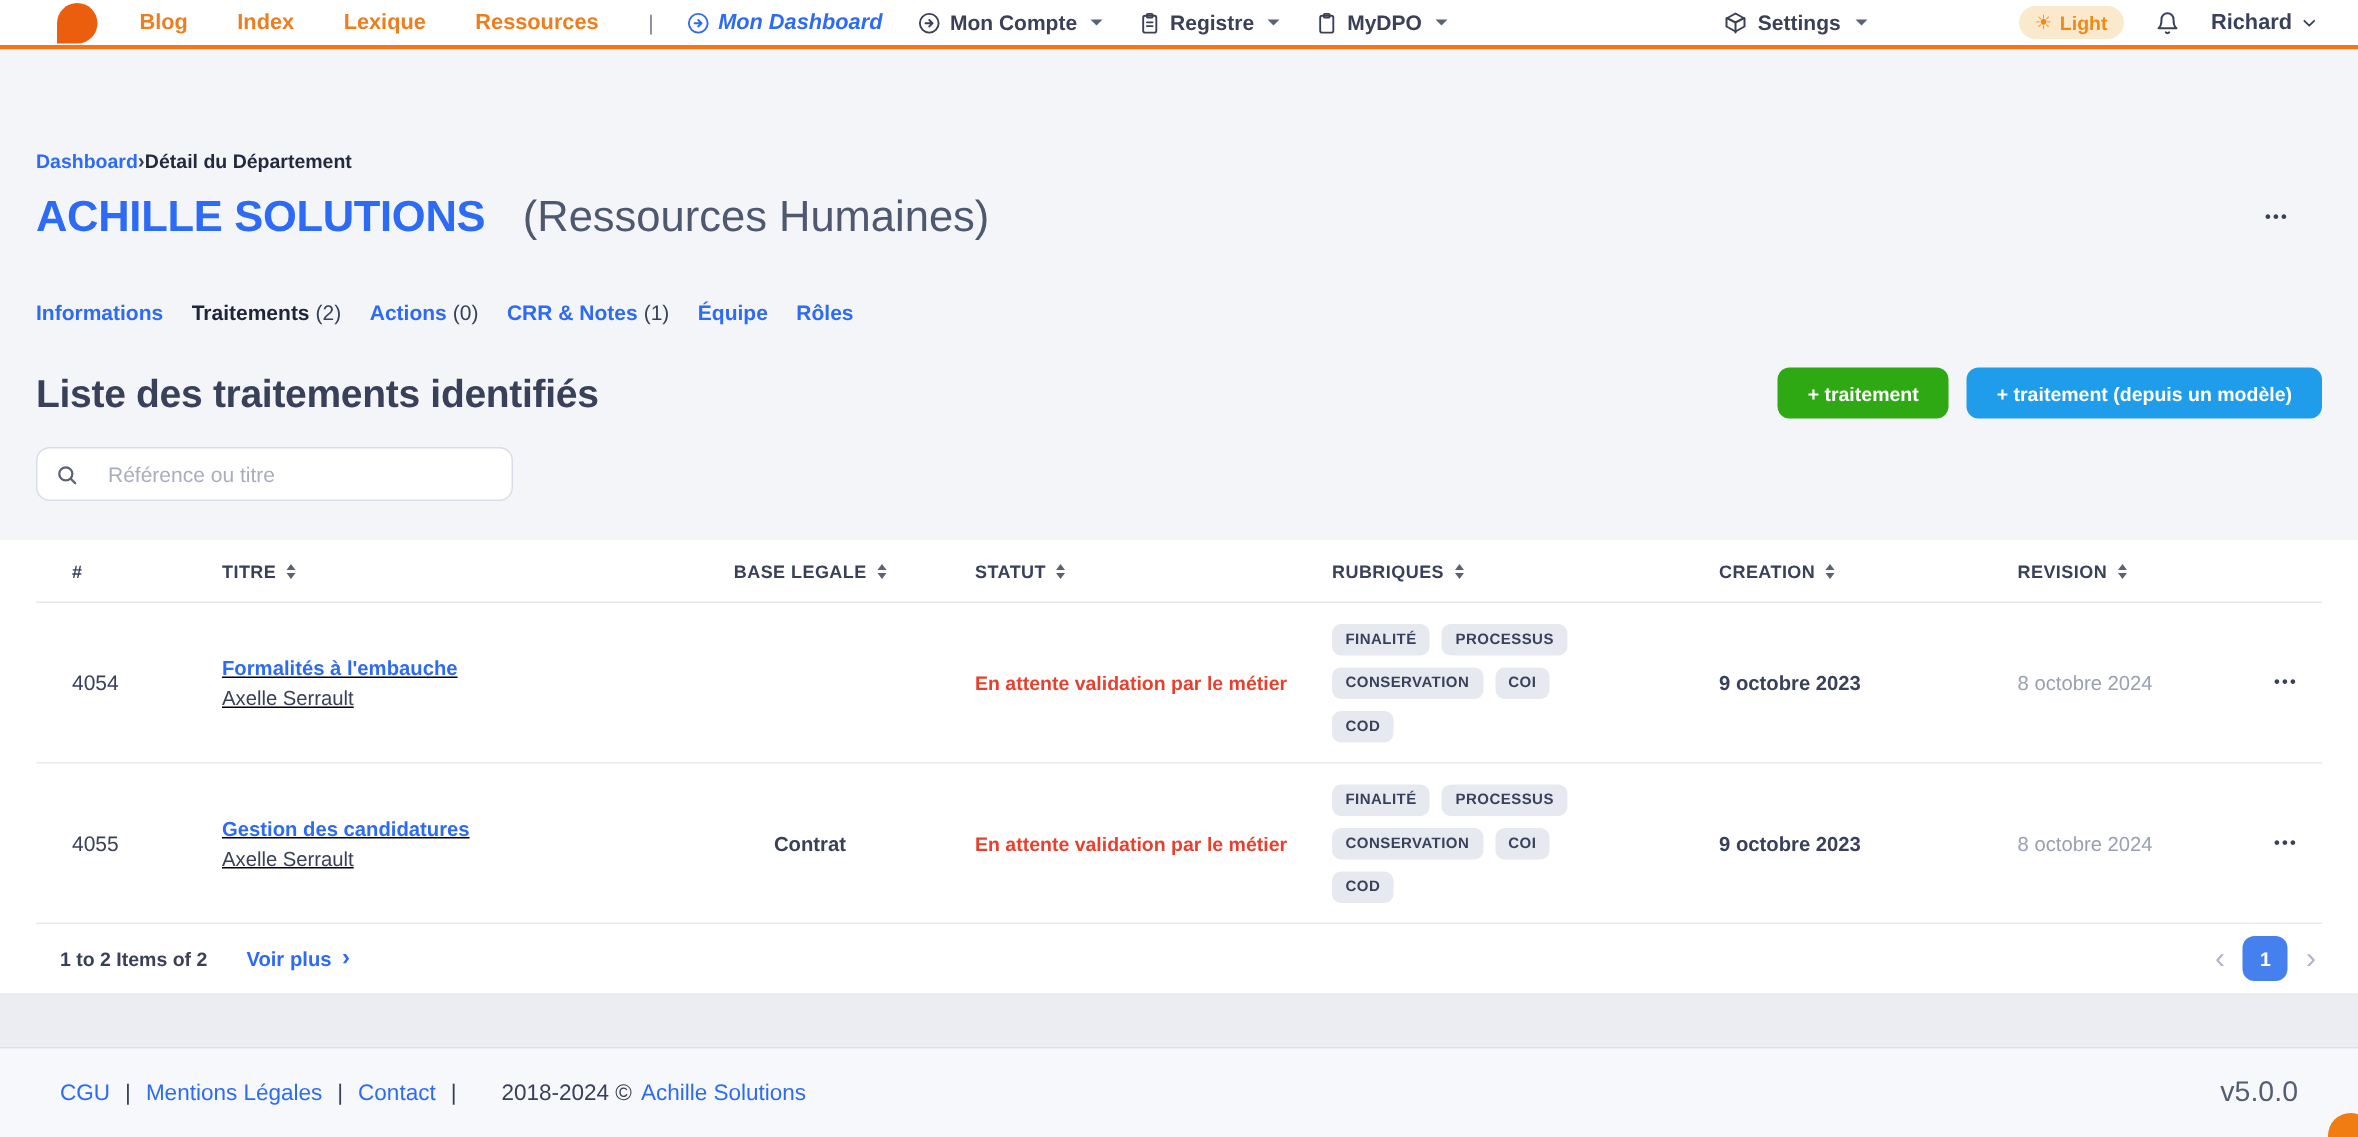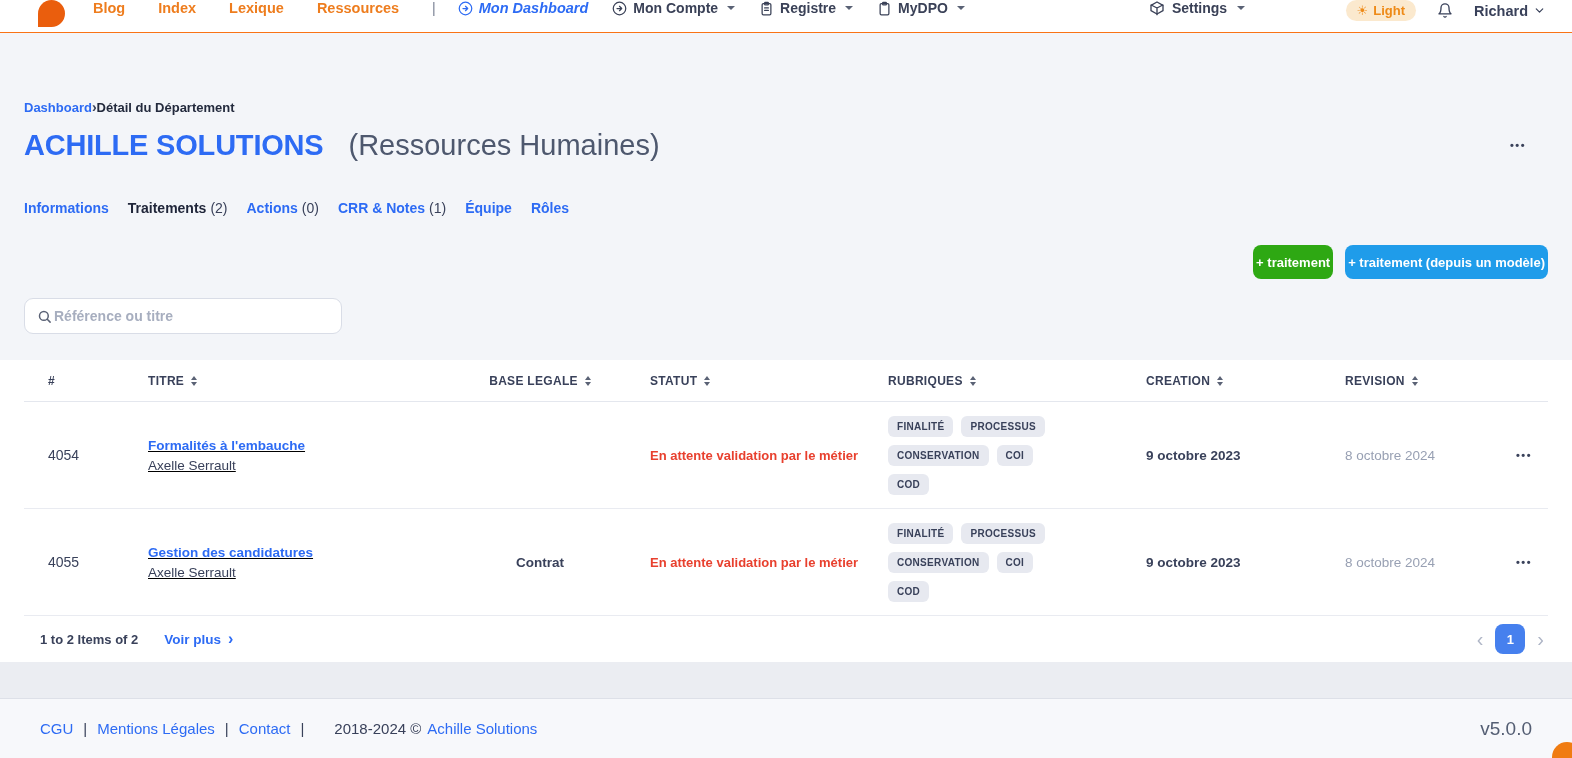--- a/index.html
+++ b/index.html
@@ -1,22 +1,22 @@
 <!DOCTYPE html>
 <html><head>
 <meta charset="utf-8">
 <style>
   * { margin:0; padding:0; box-sizing:border-box; }
   html,body { width:1572px; height:758px; overflow:hidden; }
   body { font-family:"Liberation Sans","DejaVu Sans",sans-serif; background:#EBEDF2; }
   .page { display:flex; flex-direction:column; height:758px; position:relative; }
 
   
-  .navbar { height:33px; background:#ffffff; display:flex; align-items:flex-start;
-            padding:0 26px 0 38px; border-bottom:1px solid #f97316; flex:0 0 auto; }
+  .navbar { height:33px; background:#ffffff; display:flex; align-items:center;
+            padding:0 26px 0 38px; border-bottom:3px solid #f97316; flex:0 0 auto; }
   .logo { width:27px; height:27px; background:#EA5E0D; border-radius:50% 50% 50% 0;
           margin-right:28px; flex:0 0 auto; cursor:pointer; }
   .nav-link { font-size:14.5px; font-weight:700; color:#EE7D1E; text-decoration:none; cursor:pointer; }
   .nav-link.orange { margin-right:33px; }
   .nav-divider { color:#7A8194; margin:0 22px 0 0; font-size:14px; }
   .nav-blue { color:#2D6BF4; display:inline-flex; align-items:center; gap:6px; margin-right:24px;font-style:italic; }
   .nav-menu { display:inline-flex; align-items:center; gap:6px; font-size:14px; font-weight:600;
               color:#3A4157; margin-right:24px; cursor:pointer; }
   .caret { width:0; height:0; border-left:4px solid transparent; border-right:4px solid transparent;
            border-top:4.5px solid #5A6275; margin-left:3px; }
@@ -43,28 +43,28 @@
   .dots { font-size:11px; font-weight:900; letter-spacing:1.5px; color:#39415A; cursor:pointer;
           background:none; border:none; line-height:1; }
   .title-row .dots { margin-left:auto; margin-right:22px; }
   .tabs { margin-top:34px; height:17px; display:flex; align-items:center; gap:19px; font-size:14px; }
   .tab { text-decoration:none; cursor:pointer; color:#2D6BF4; font-weight:700; }
   .tab .cnt { color:#39415A; font-weight:500; margin-left:4px; }
   .tab.active { color:#20263A; }
   .list-head { margin-top:28px; display:flex; align-items:center; height:36px; }
   .h2 { font-size:26px; font-weight:800; color:#39415A; letter-spacing:-0.2px; }
   .btns { margin-left:auto; display:flex; gap:12px; }
-  .btn { border:none; border-radius:8px; height:34px; padding:0 3px; color:#fff;
+  .btn { border:none; border-radius:8px; height:34px; padding:0 20px; color:#fff;
          font-size:13px; font-weight:800; font-family:inherit; cursor:pointer; }
   .btn-green { background:#2EA813; }
   .btn-blue { background:#1F9CEA; }
   .search-wrap { margin-top:18px; width:318px; height:36px; background:#fff; border:1px solid #D9DDE7;
                  border-radius:9px; display:flex; align-items:center; padding:0 12px; }
-  .search-wrap input { border:none; outline:none; flex:1; font-size:14px; margin-left:2px;
-                       font-family:inherit; color:#39415A; background:transparent;font-weight:bold; }
+  .search-wrap input { border:none; outline:none; flex:1; font-size:14px; margin-left:20px;
+                       font-family:inherit; color:#39415A; background:transparent; }
   .search-wrap input::placeholder { color:#A7AEBF; }
 
   
   .card { background:#ffffff; flex:0 0 auto; padding:0 24px; }
   .trow { display:flex; align-items:center; }
   .thead { height:42px; border-bottom:1px solid #E4E7EE; }
   .th { font-size:12px; font-weight:800; color:#39415A; letter-spacing:0.3px;
         display:flex; align-items:center; }
   .sort { display:inline-flex; flex-direction:column; gap:2px; margin-left:7px; cursor:pointer; }
   .sort i { display:block; width:0; height:0; border-left:3.5px solid transparent; border-right:3.5px solid transparent; }
@@ -199,20 +199,21 @@
     </div>
     <div class="tabs">
       <a class="tab"><span>Informations</span></a>
       <a class="tab active"><span>Traitements</span><span class="cnt">(2)</span></a>
       <a class="tab"><span>Actions</span><span class="cnt">(0)</span></a>
       <a class="tab"><span>CRR &amp; Notes</span><span class="cnt">(1)</span></a>
       <a class="tab"><span>Équipe</span></a>
       <a class="tab"><span>Rôles</span></a>
     </div>
     <div class="list-head">
+      <h2 class="h2">Liste des traitements identifiés</h2>
       <div class="btns">
         <button class="btn btn-green">+ traitement</button>
         <button class="btn btn-blue">+ traitement (depuis un modèle)</button>
       </div>
     </div>
     <div class="search-wrap">
       <svg width="15" height="15" viewBox="0 0 24 24" fill="none" stroke="#5A6275" stroke-width="2.4" stroke-linecap="round">
           <circle cx="11" cy="11" r="7"></circle>
           <path d="M21 21l-4.6-4.6"></path>
         </svg>

